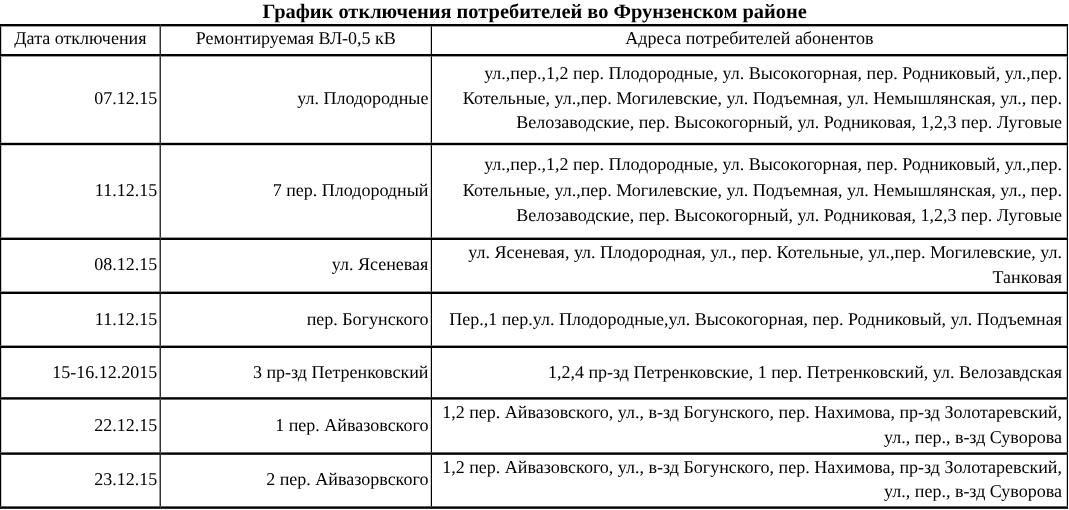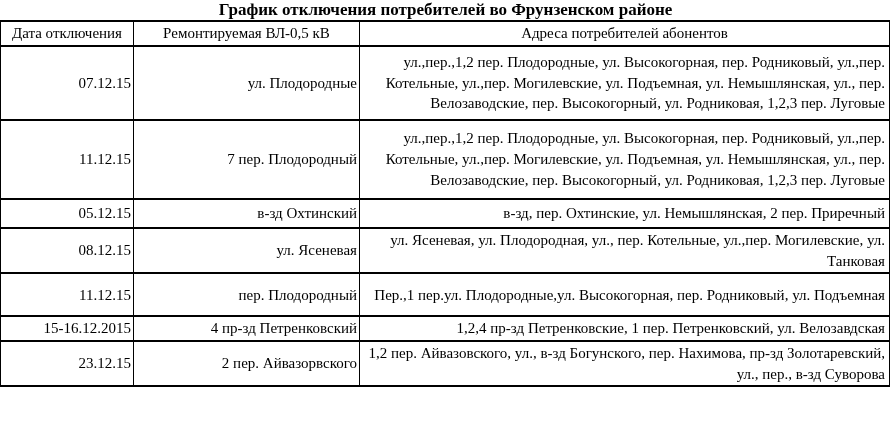--- a/index.html
+++ b/index.html
@@ -84,38 +84,38 @@
           <td class="center">07.12.15</td>
           <td class="center">ул. Плодородные</td>
           <td class="addr">ул.,пер.,1,2 пер. Плодородные, ул. Высокогорная, пер. Родниковый, ул.,пер. Котельные, ул.,пер. Могилевские, ул. Подъемная, ул. Немышлянская, ул., пер. Велозаводские, пер. Высокогорный, ул. Родниковая, 1,2,3 пер. Луговые</td>
         </tr>
         <tr>
           <td class="center">11.12.15</td>
           <td class="center">7 пер. Плодородный</td>
           <td class="addr">ул.,пер.,1,2 пер. Плодородные, ул. Высокогорная, пер. Родниковый, ул.,пер. Котельные, ул.,пер. Могилевские, ул. Подъемная, ул. Немышлянская, ул., пер. Велозаводские, пер. Высокогорный, ул. Родниковая, 1,2,3 пер. Луговые</td>
         </tr>
         <tr>
-          <td class="center">05.12.15</td>
-          <td class="center">в-зд Охтинский</td>
-          <td class="addr">в-зд, пер. Охтинские, ул. Немышлянская, 2 пер. Приречный</td>
-        </tr>
-        <tr>
           <td class="center">08.12.15</td>
           <td class="center">ул. Ясеневая</td>
           <td class="addr">ул. Ясеневая, ул. Плодородная, ул., пер. Котельные, ул.,пер. Могилевские, ул. Танковая</td>
         </tr>
         <tr>
           <td class="center">11.12.15</td>
-          <td class="center">пер. Плодородный</td>
+          <td class="center">пер. Богунского</td>
           <td class="addr">Пер.,1 пер.ул. Плодородные,ул. Высокогорная, пер. Родниковый, ул. Подъемная</td>
         </tr>
         <tr>
           <td class="center">15-16.12.2015</td>
-          <td class="center">4 пр-зд Петренковский</td>
+          <td class="center">3 пр-зд Петренковский</td>
           <td class="addr">1,2,4 пр-зд Петренковские, 1 пер. Петренковский, ул. Велозавдская</td>
+        </tr>
+        <tr>
+          <td class="center">22.12.15</td>
+          <td class="center">1 пер. Айвазовского</td>
+          <td class="addr">1,2 пер. Айвазовского, ул., в-зд Богунского, пер. Нахимова, пр-зд Золотаревский, ул., пер., в-зд Суворова</td>
         </tr>
         <tr>
           <td class="center">23.12.15</td>
           <td class="center">2 пер. Айвазорвского</td>
           <td class="addr">1,2 пер. Айвазовского, ул., в-зд Богунского, пер. Нахимова, пр-зд Золотаревский, ул., пер., в-зд Суворова</td>
         </tr>
       </tbody>
   </table>
 </div>
 

